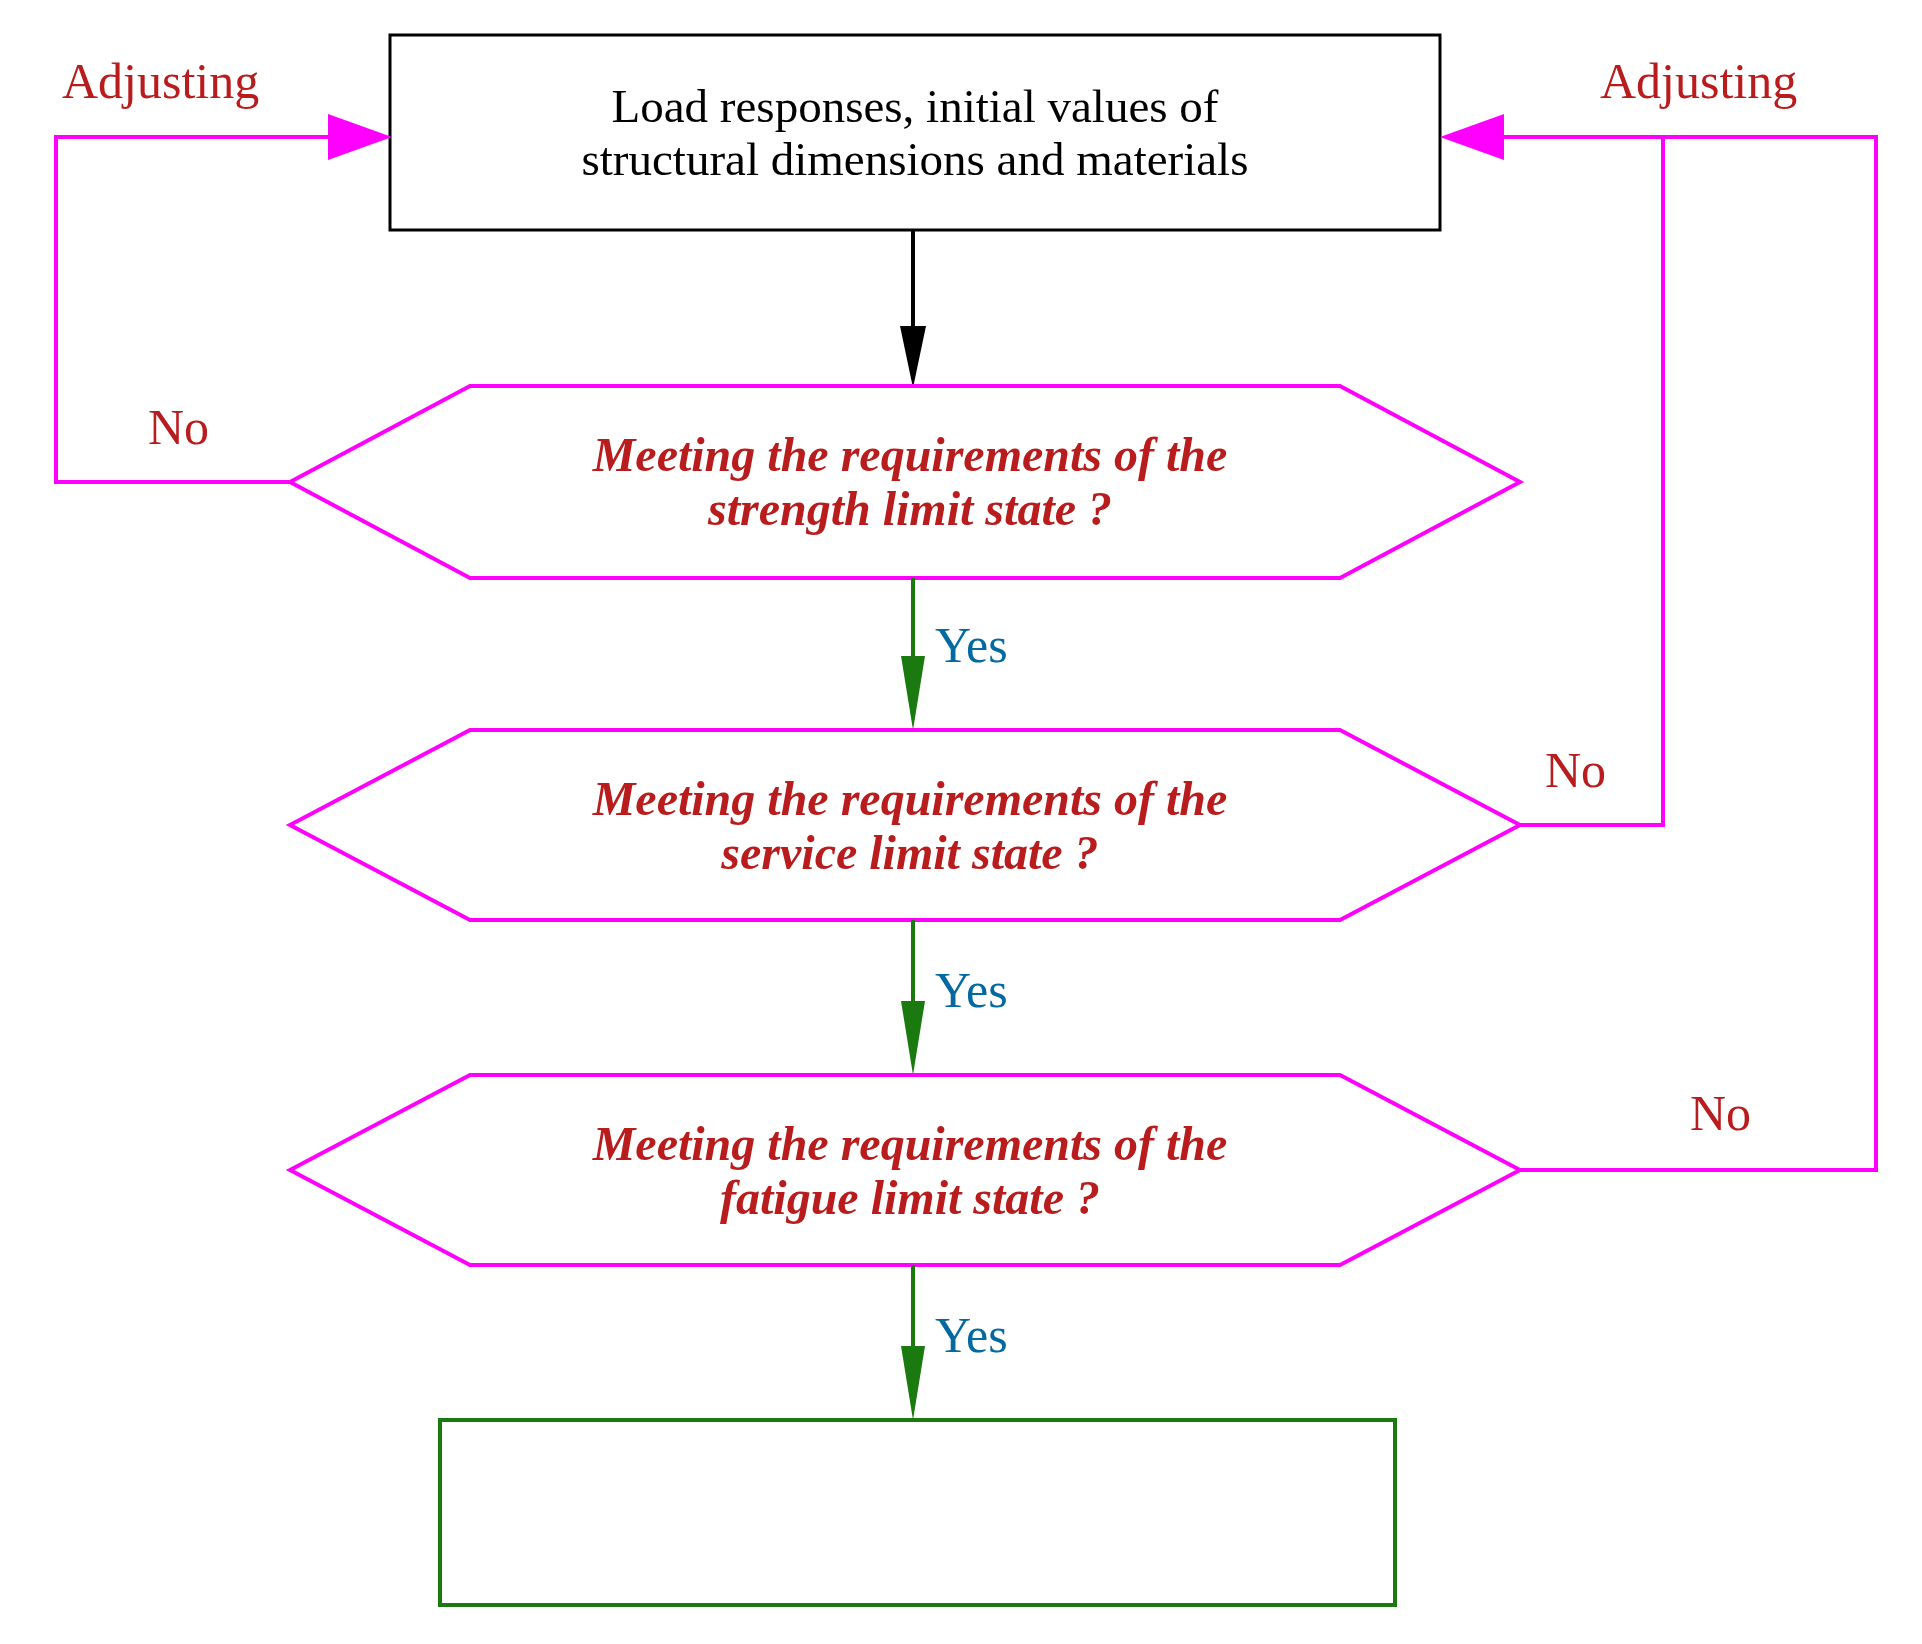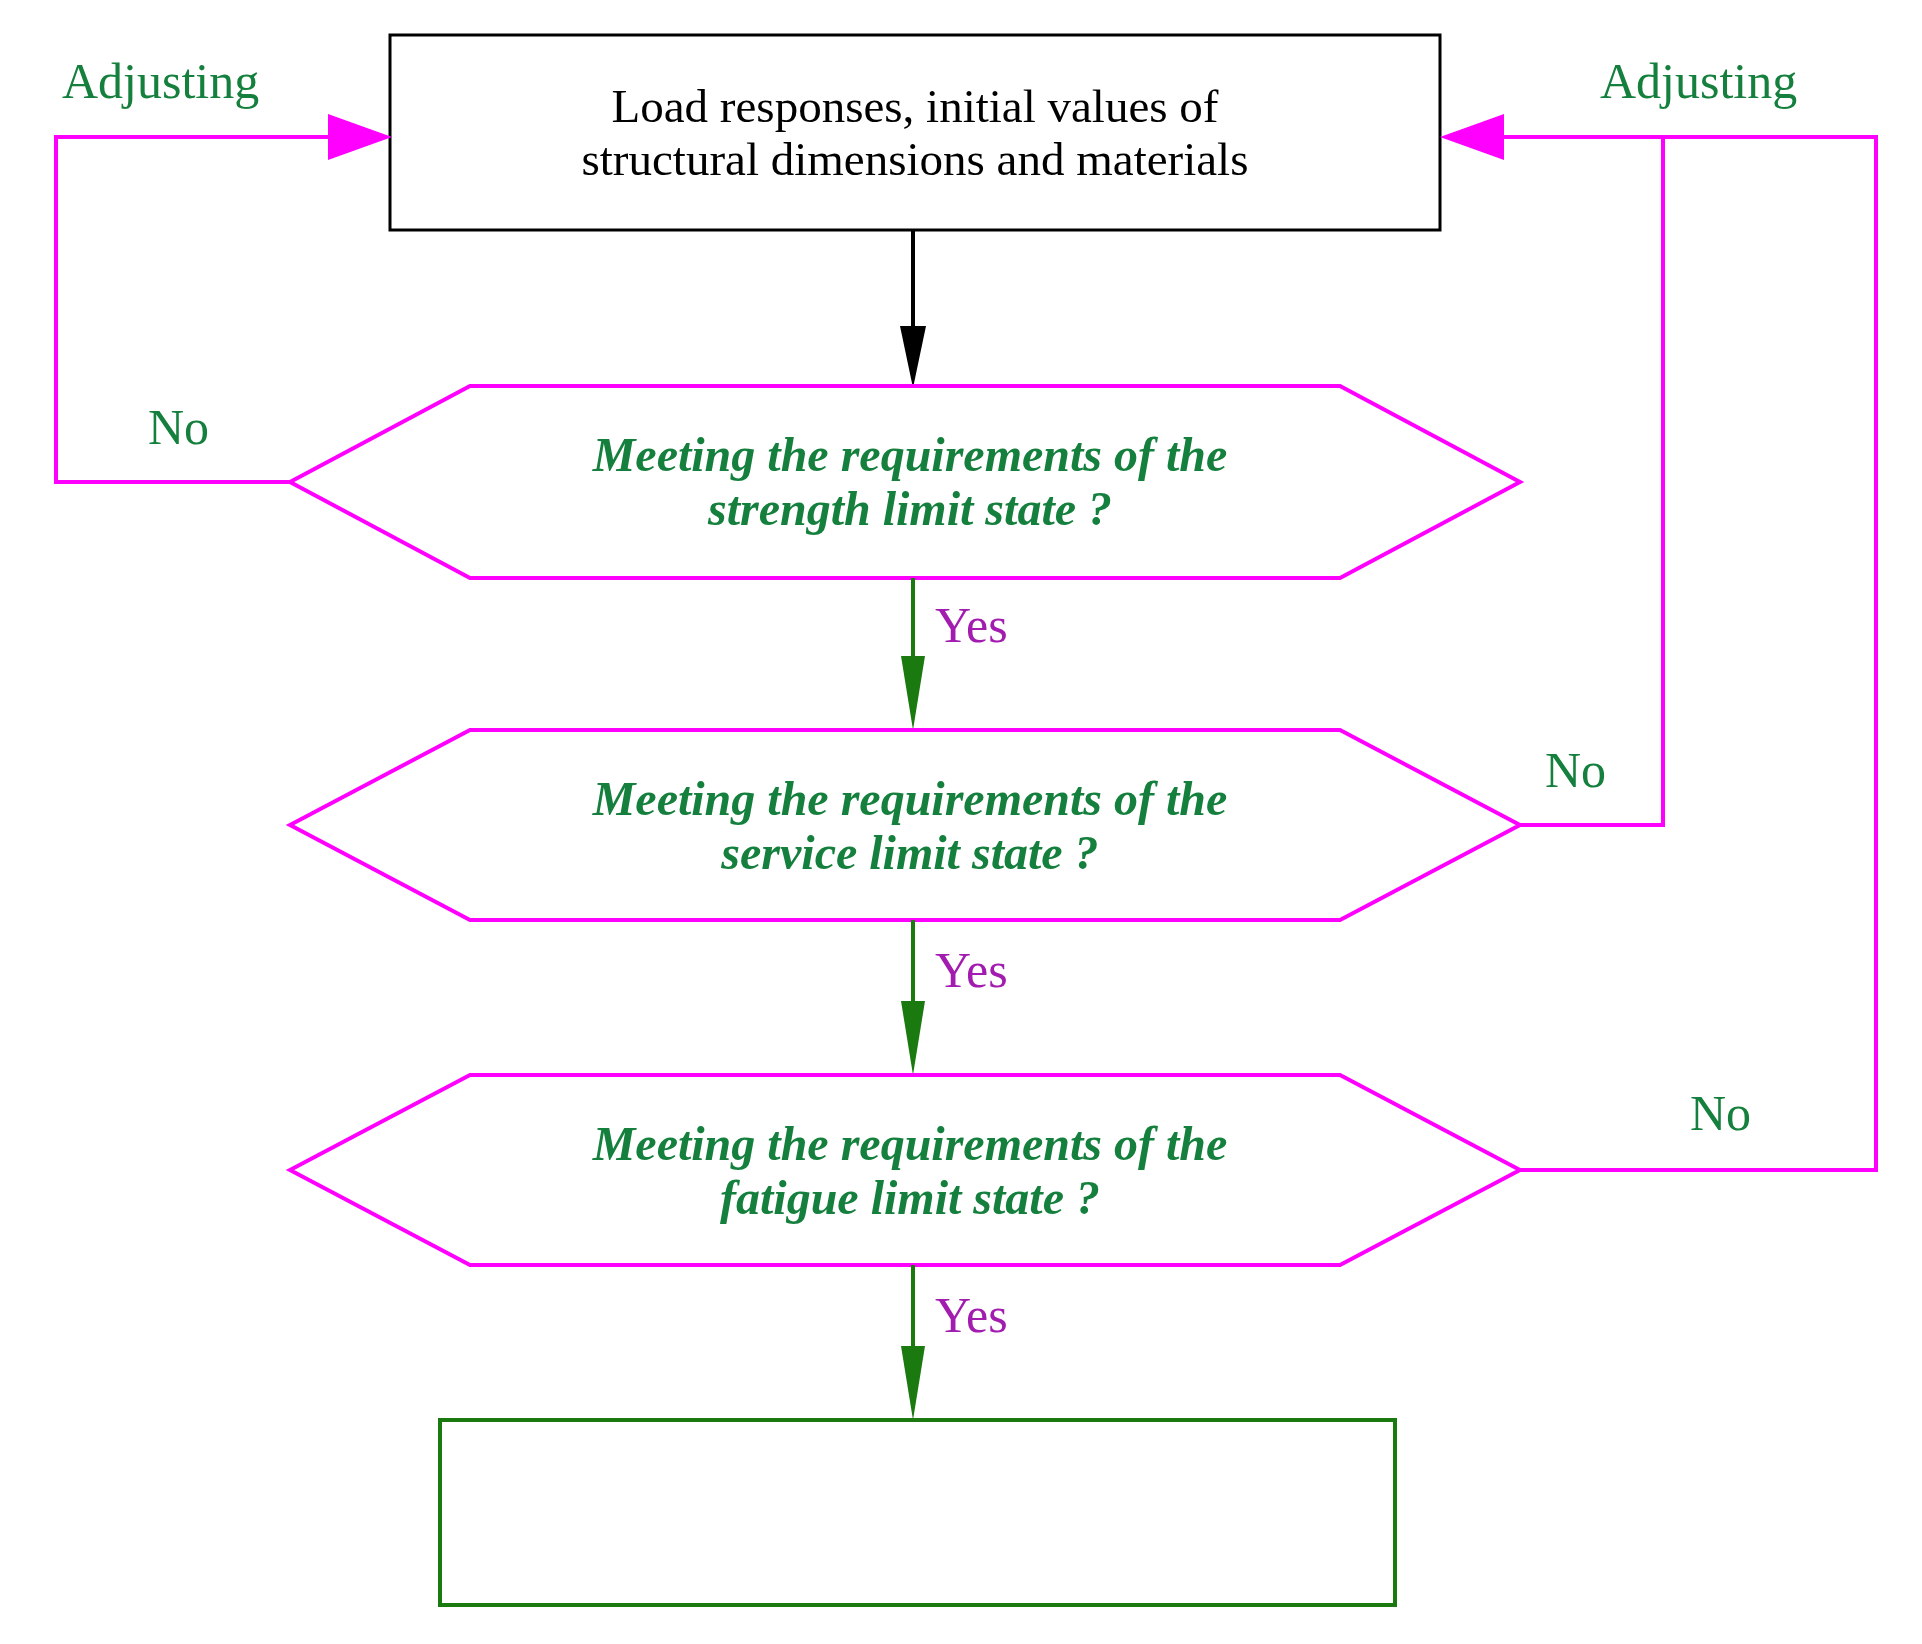--- a/index.html
+++ b/index.html
@@ -20,22 +20,22 @@
     line-height:1.12;
     white-space:pre-line;
     pointer-events:none;
   }
   .edge-label{
     position:absolute;
     white-space:nowrap;
     line-height:1;
   }
   .blk{color:#000000;}
-  .mag{color:#15803d;}
-  .grn{color:#a21caf;}
+  .mag{color:#b91c1c;}
+  .grn{color:#0369a1;margin-top:20px;}
   .ital{font-style:italic;font-weight:700;}
 </style>
 </head>
 <body>
 
 <div id="stage">
 
   <svg id="svg-layer" viewBox="0 0 1922 1644">
 
     <rect x="390" y="35" width="1050" height="195" fill="#ffffff" stroke="#000000" stroke-width="3"></rect>

